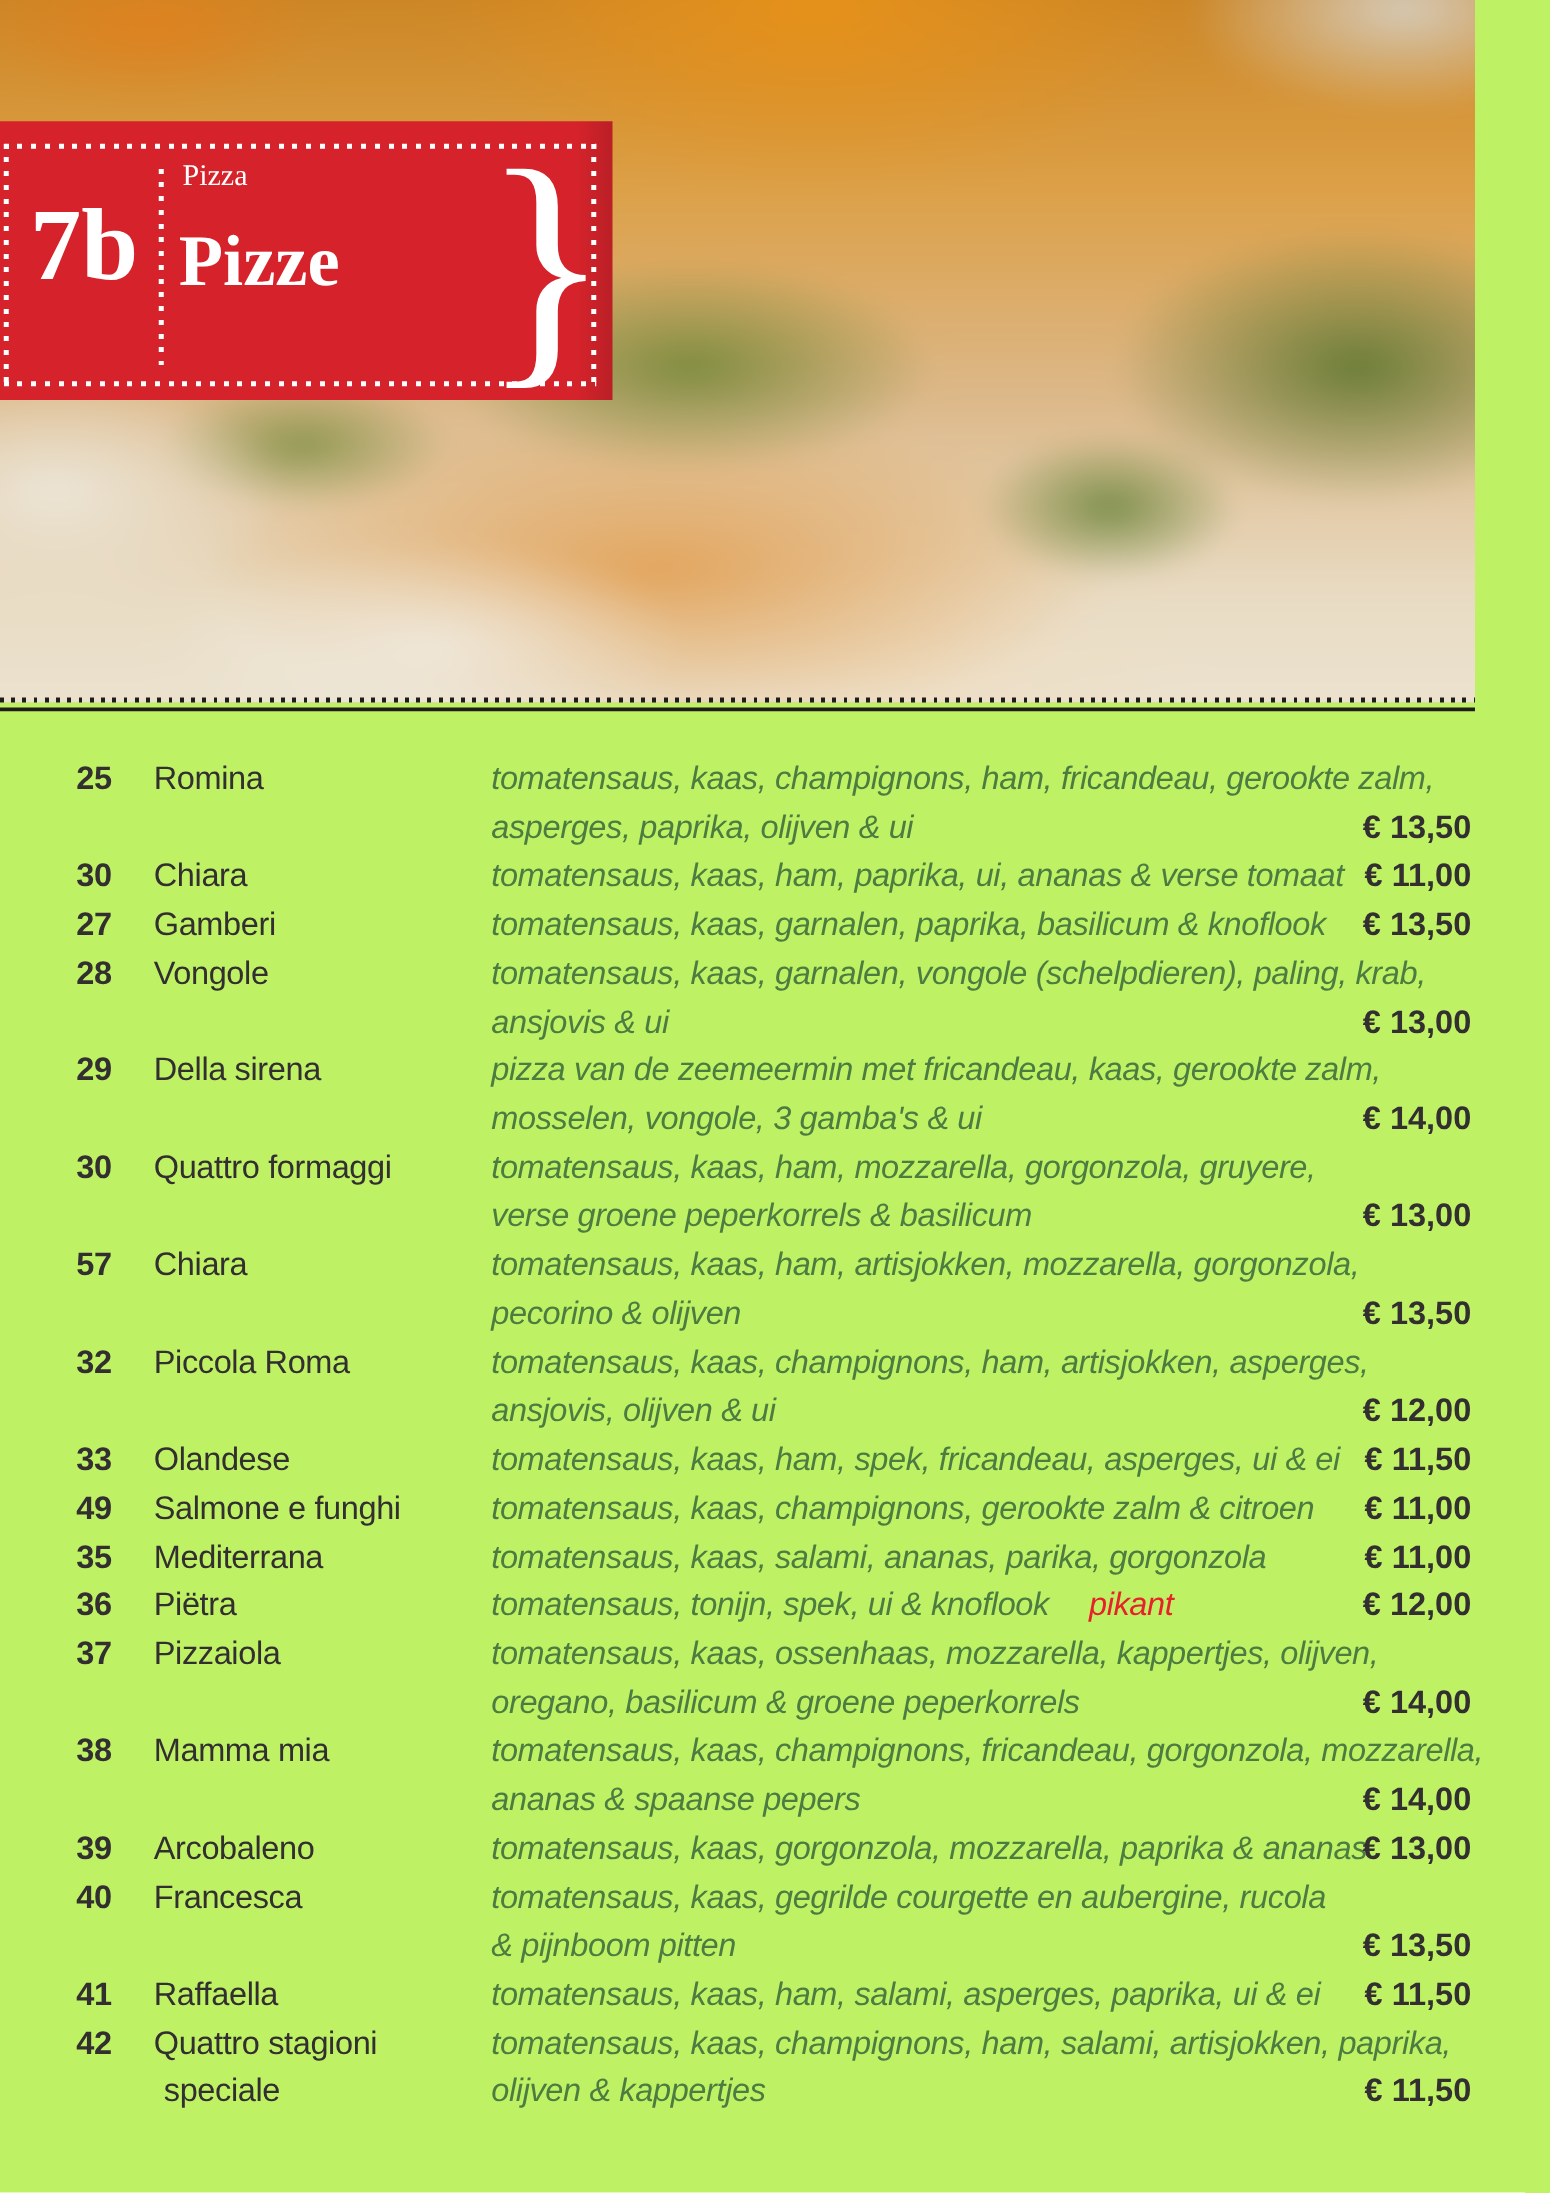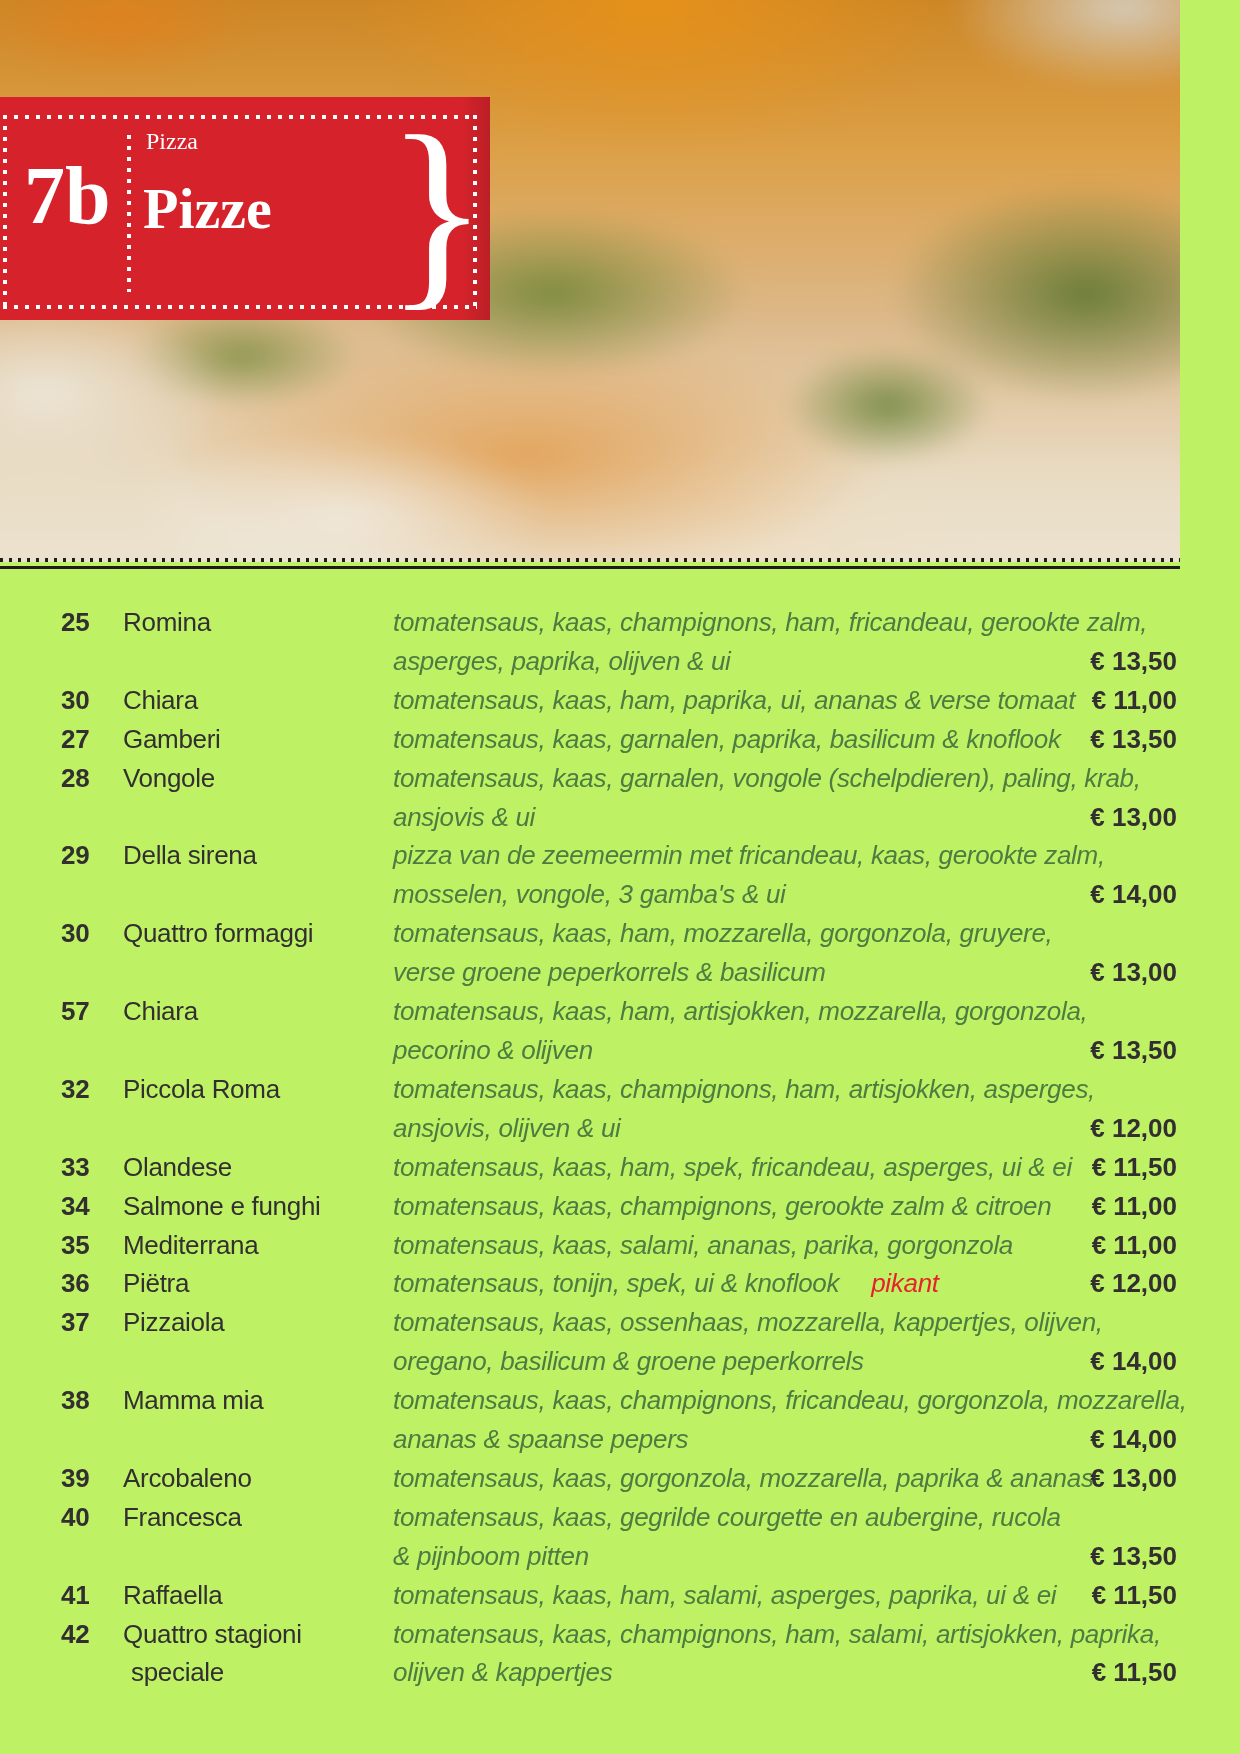--- a/index.html
+++ b/index.html
@@ -186,21 +186,21 @@
       <div class="i-namecol">
         <div class="i-name">Olandese</div>
 
       </div>
       <div class="i-desc">
           <div class="desc-line"><span>tomatensaus, kaas, ham, spek, fricandeau, asperges, ui &amp; ei</span><span class="price">€ 11,50</span></div>
         </div>
     </div>
 
     <div class="menu-item">
-      <div class="i-num">34</div>
+      <div class="i-num">49</div>
       <div class="i-namecol">
         <div class="i-name">Salmone e funghi</div>
 
       </div>
       <div class="i-desc">
           <div class="desc-line"><span>tomatensaus, kaas, champignons, gerookte zalm &amp; citroen</span><span class="price">€ 11,00</span></div>
         </div>
     </div>
 
     <div class="menu-item">

